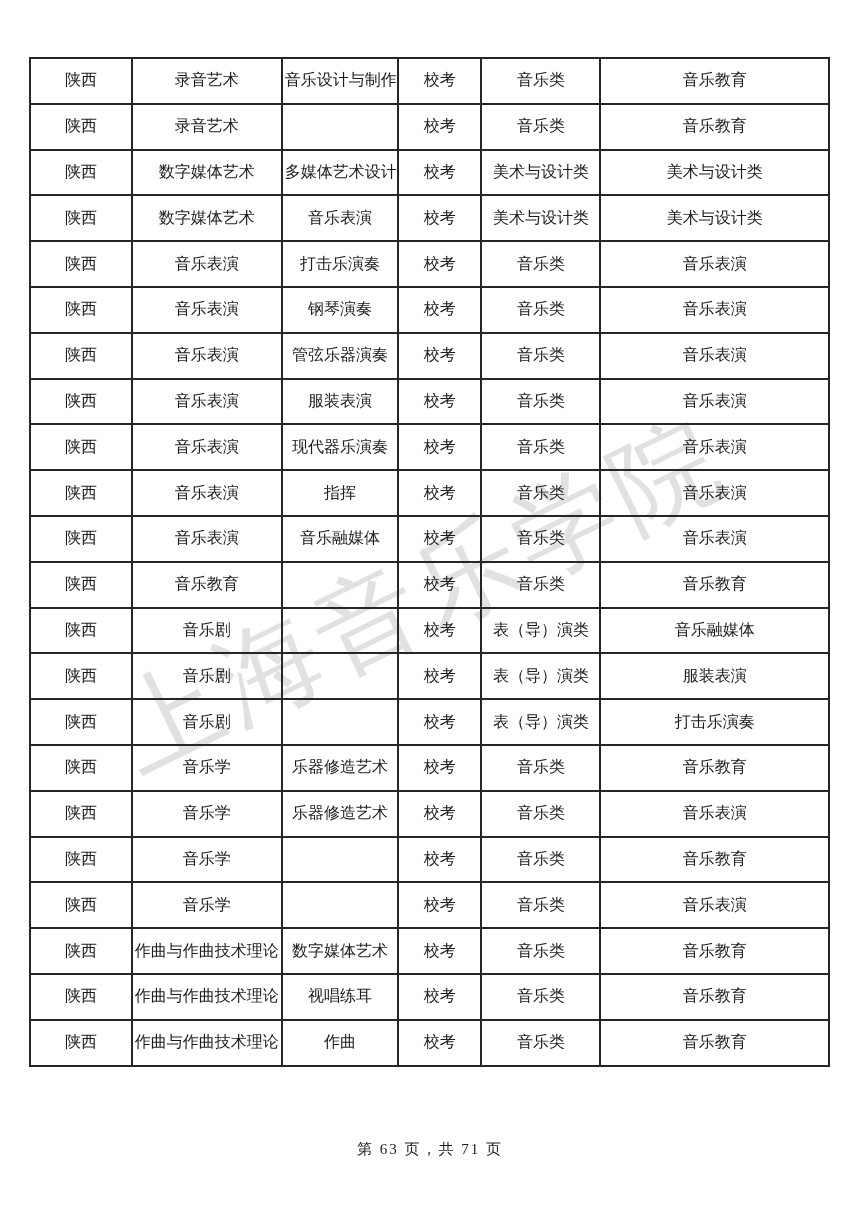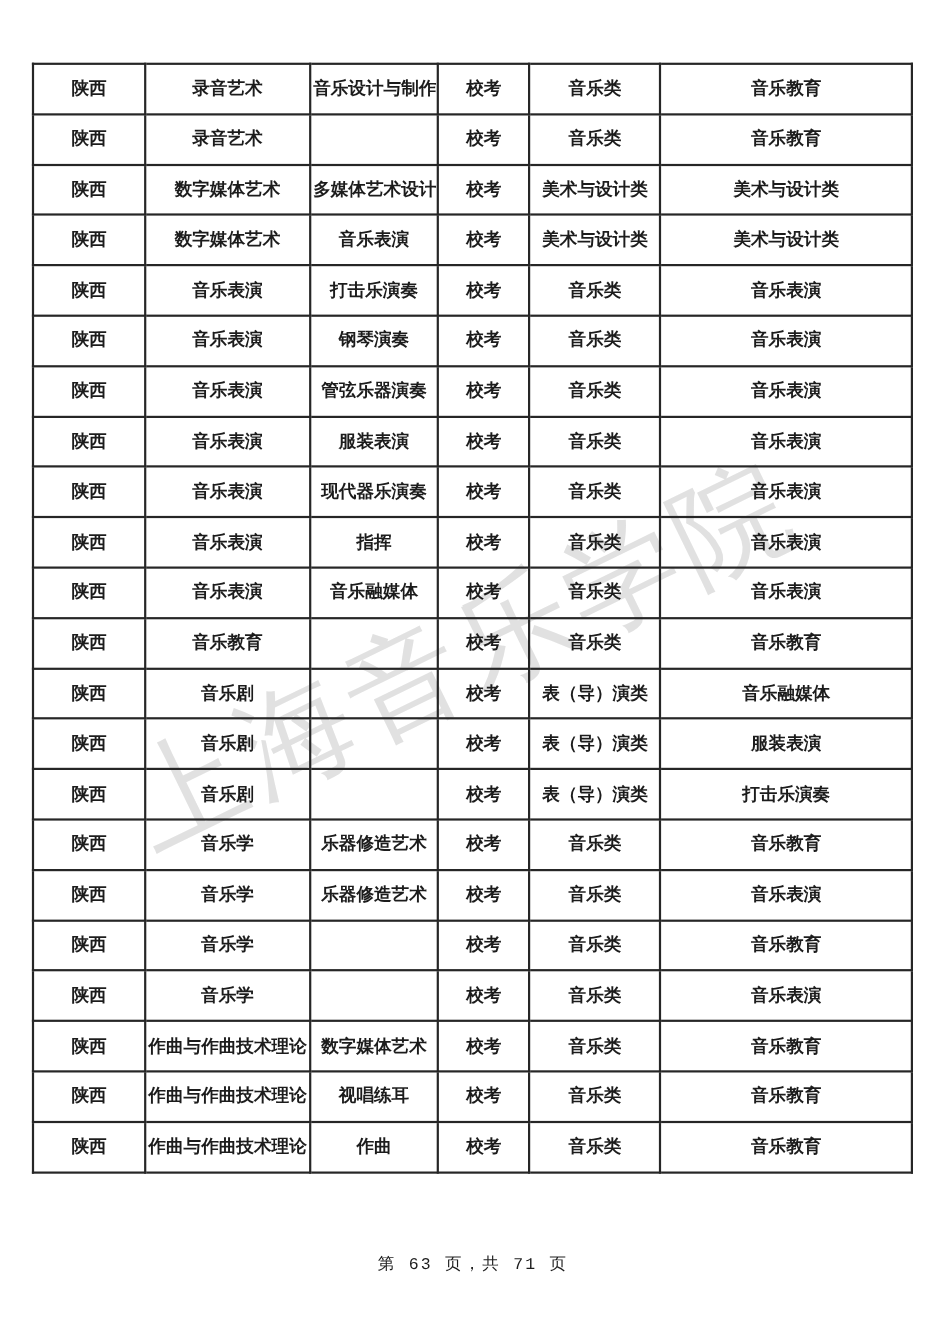--- a/index.html
+++ b/index.html
@@ -29,21 +29,20 @@
     font-family: "Liberation Serif", serif;
   }
   table.data-table {
     position: absolute;
     left: 29px;
     top: 57px;
     width: 801px;
     border-collapse: collapse;
     table-layout: fixed;
     z-index: 1;
-    font-weight: bold;
   }
   table.data-table td {
     border: 2px solid #262626;
     height: 43.8px;
     padding: 0 2px;
     text-align: center;
     vertical-align: middle;
     font-size: 16px;
     color: #1c1c1c;
     white-space: nowrap;
@@ -53,21 +52,21 @@
   .footer {
     position: absolute;
     top: 1140px;
     left: 0;
     width: 100%;
     text-align: center;
     font-size: 15px;
     letter-spacing: 2px;
     color: #1c1c1c;
     z-index: 1;
-    font-family: Liberation Mono, monospace;
+    font-family: Liberation Serif, serif;
   }
 </style>
 </head>
 <body>
 
 <div class="page">
 
   <div class="watermark">上海音乐学院</div>
 
   <table class="data-table">

